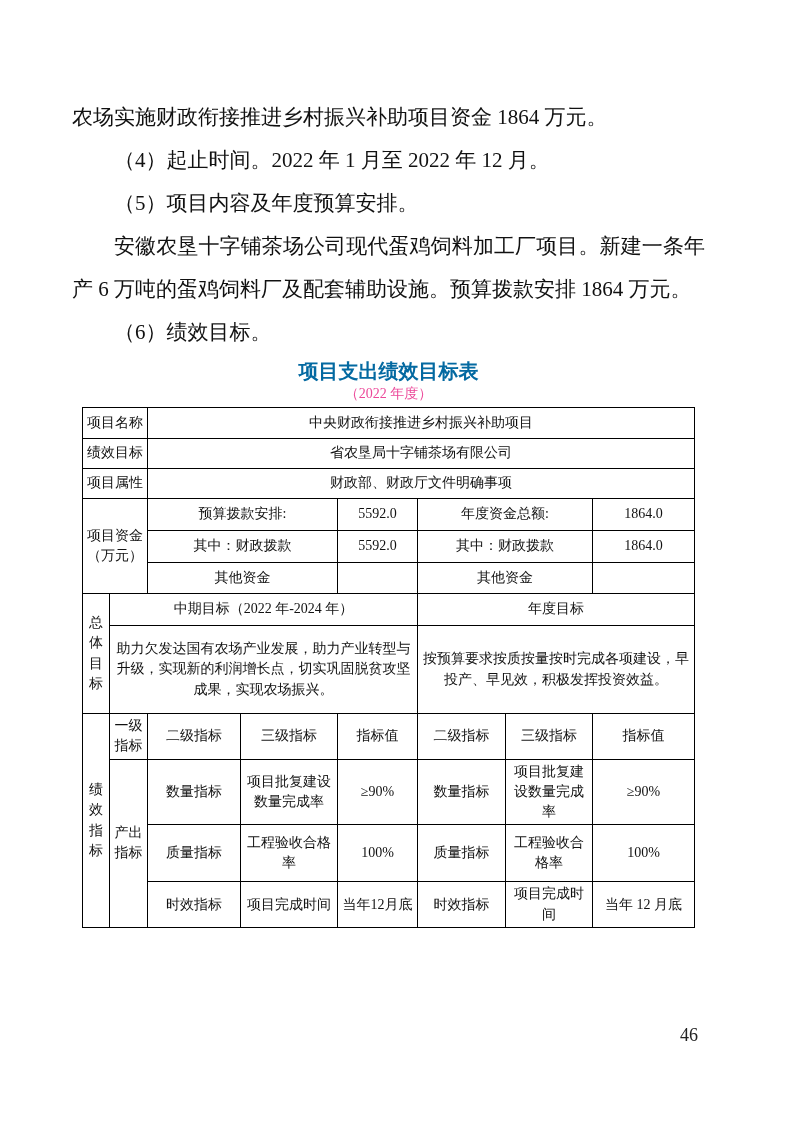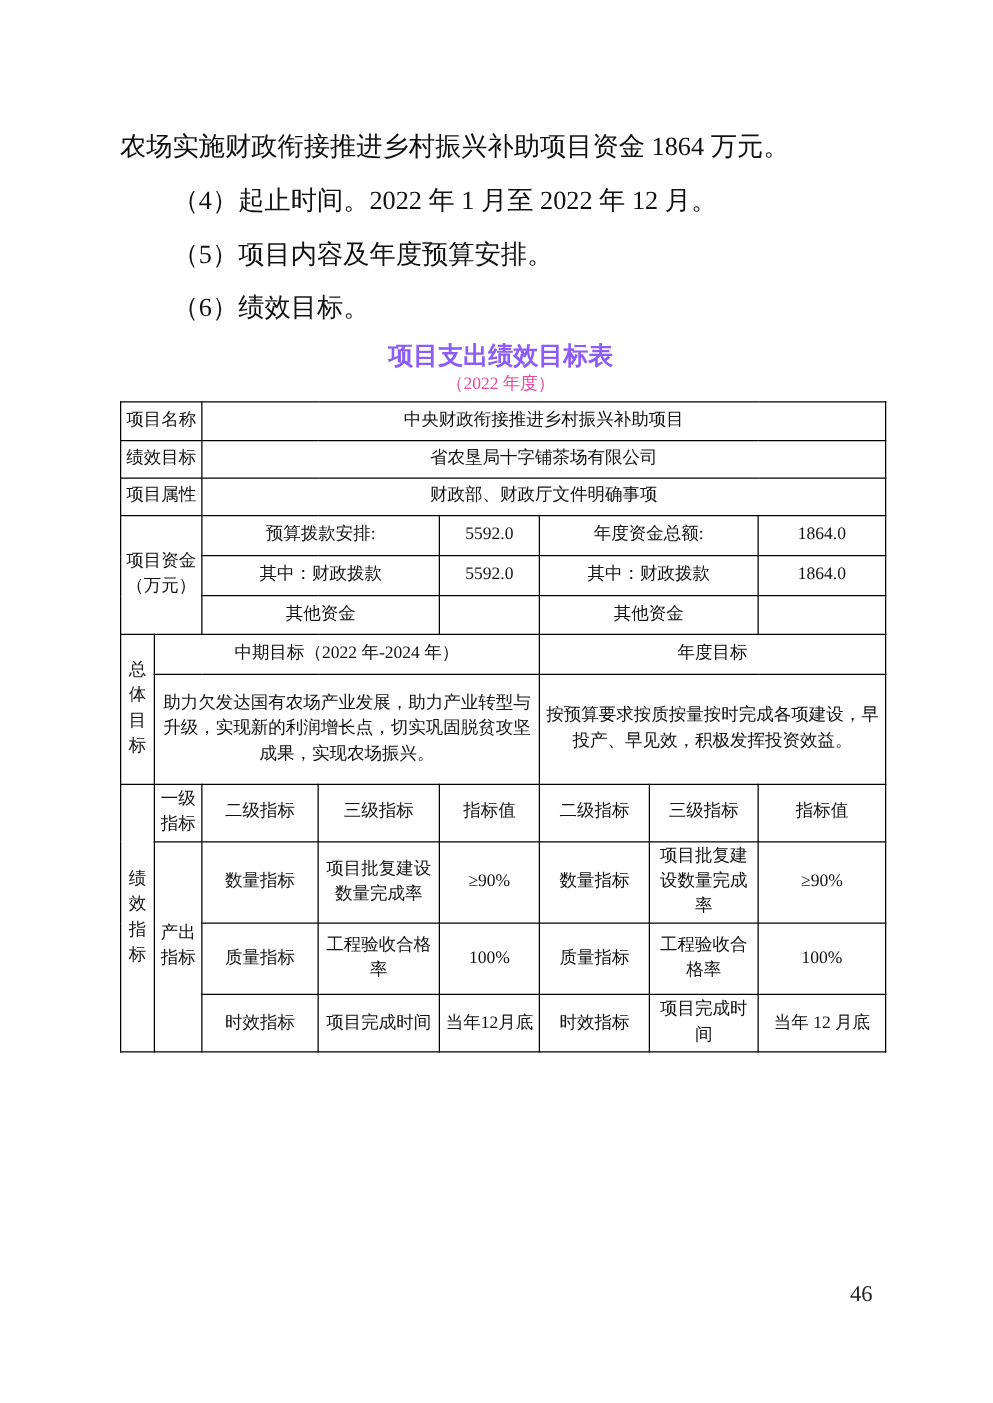--- a/index.html
+++ b/index.html
@@ -5,40 +5,40 @@
   * { margin:0; padding:0; box-sizing:border-box; }
   html,body { background:#fff; }
   .page {
     position:relative;
     width:794px; height:1122px;
     background:#ffffff;
     font-family:"Liberation Serif","DejaVu Serif",serif;
     color:#000;
     overflow:hidden;
   }
-  .content { padding:96px 89px 0 96px; }
+  .content { padding:96px 89px 0 72px; }
 
   
   .para {
     font-size:21px;
     line-height:43px;
     text-align:justify;
     color:#111;
   }
   .para.indent { text-indent:2em; }
 
   
   .tbl-title {
     margin-top:4px;
     text-align:center;
     font-size:20px;
     font-weight:bold;
     font-family:"Liberation Sans","DejaVu Sans",sans-serif;
     line-height:26px;
-    color:#8b5cf6;
+    color:#0369a1;
   }
   .tbl-subtitle {
     text-align:center;
     font-size:14px;
     line-height:20px;
     margin-bottom:3px;
     color:#ec4899;
   }
 
   
@@ -76,20 +76,21 @@
 </style>
 </head>
 <body>
 
 <div class="page">
   <div class="content">
 
     <p class="para">农场实施财政衔接推进乡村振兴补助项目资金 1864 万元。</p>
     <p class="para indent">（4）起止时间。2022 年 1 月至 2022 年 12 月。</p>
     <p class="para indent">（5）项目内容及年度预算安排。</p>
+    <p class="para indent">安徽农垦十字铺茶场公司现代蛋鸡饲料加工厂项目。新建一条年产 6 万吨的蛋鸡饲料厂及配套辅助设施。预算拨款安排 1864 万元。</p>
     <p class="para indent">（6）绩效目标。</p>
 
     <div class="tbl-title">项目支出绩效目标表</div>
     <div class="tbl-subtitle">（2022 年度）</div>
 
     <table class="goal">
       <colgroup>
         <col style="width:27px">
           <col style="width:38px">
           <col style="width:93px">

